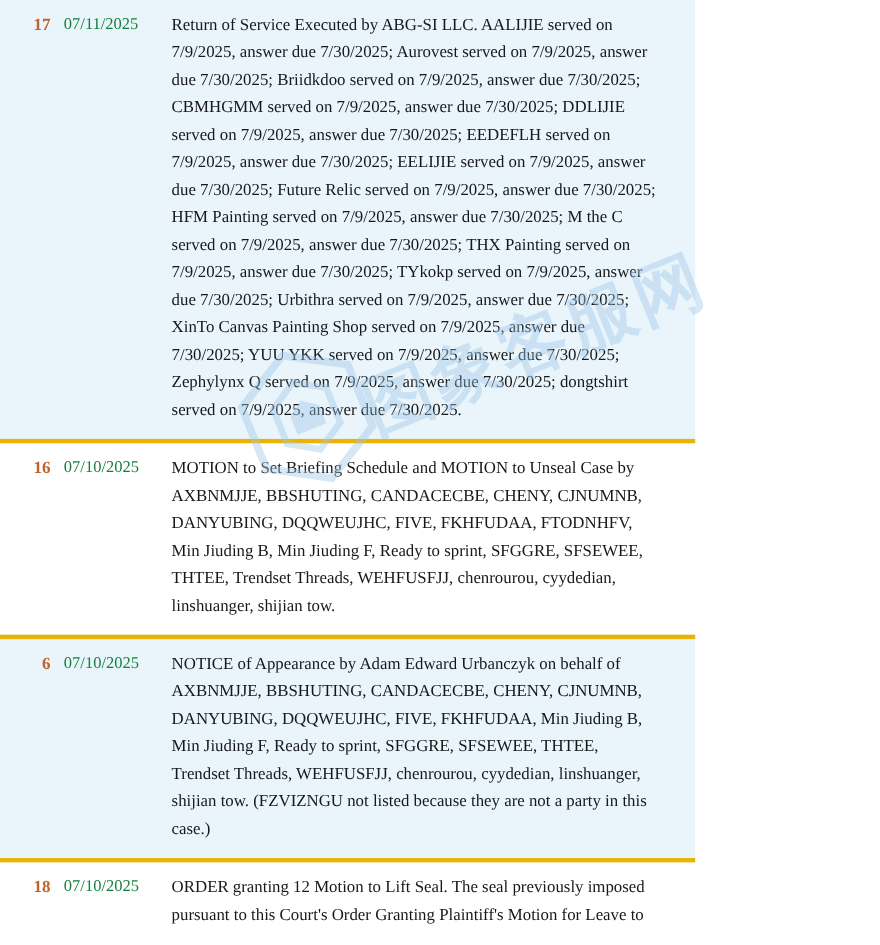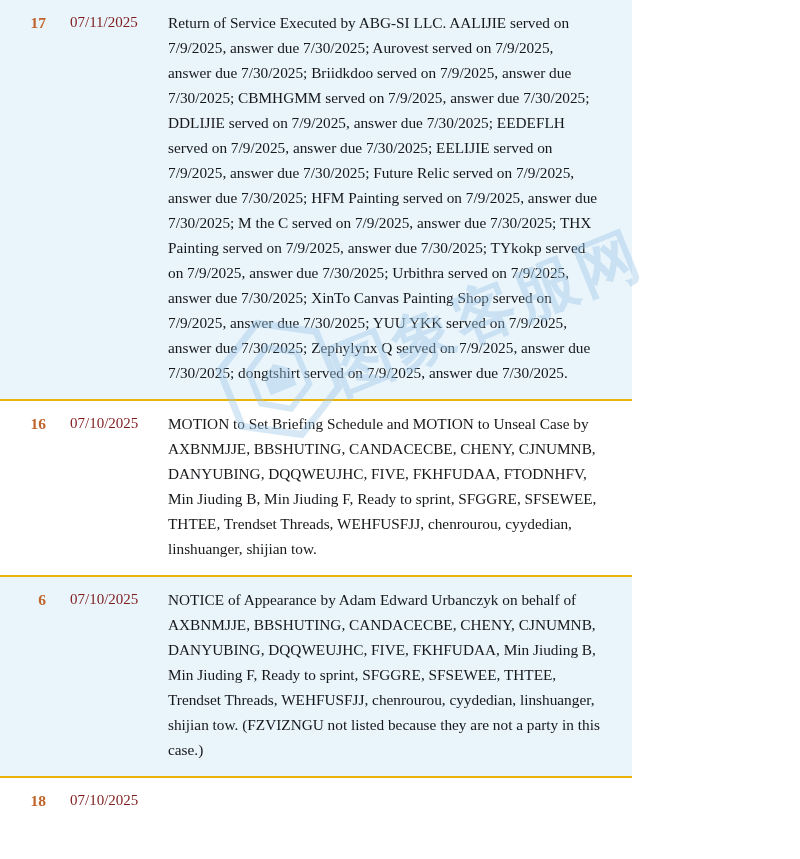--- a/index.html
+++ b/index.html
@@ -21,21 +21,21 @@
     position: relative;
     z-index: 2;
     font-family: Liberation Serif, serif;
   }
 
   .docket-row {
     display: flex;
     align-items: flex-start;
     box-sizing: border-box;
     padding: 10px 14px 14px 14px;
-    border-top: 2px solid #eab308;
+    border-top: 4px solid #eab308;
   }
   .docket-row.first {
     border-top: none;
   }
   .docket-row.shade {
     background: rgba(225, 240, 250, 0.72);
   }
   .docket-row.plain {
     background: rgba(255, 255, 255, 0.0);
   }
@@ -49,25 +49,24 @@
     font-size: 15.5px;
     line-height: 25px;
     padding-right: 6px;
     box-sizing: border-box;
   }
   .col-date {
     width: 104px;
     flex: 0 0 104px;
     font-size: 15px;
     line-height: 25px;
-    color: #7f1d1d;
+    color: #15803d;
     padding-left: 6px;
     box-sizing: border-box;
     white-space: nowrap;
-    margin-left: 12px;
   }
   .col-text {
     flex: 1 1 auto;
     font-size: 15.3px;
     line-height: 25px;
     color: #16181a;
     padding-right: 18px;
     box-sizing: border-box;
   }
 
@@ -133,20 +132,21 @@
 
   <div class="docket-row shade">
     <div class="col-num">6</div>
     <div class="col-date">07/10/2025</div>
     <div class="col-text">NOTICE of Appearance by Adam Edward Urbanczyk on behalf of AXBNMJJE, BBSHUTING, CANDACECBE, CHENY, CJNUMNB, DANYUBING, DQQWEUJHC, FIVE, FKHFUDAA, Min Jiuding B, Min Jiuding F, Ready to sprint, SFGGRE, SFSEWEE, THTEE, Trendset Threads, WEHFUSFJJ, chenrourou, cyydedian, linshuanger, shijian tow. (FZVIZNGU not listed because they are not a party in this case.)</div>
   </div>
 
   <div class="docket-row plain">
     <div class="col-num">18</div>
     <div class="col-date">07/10/2025</div>
+    <div class="col-text">ORDER granting 12 Motion to Lift Seal. The seal previously imposed pursuant to this Court's Order Granting Plaintiff's Motion for Leave to</div>
   </div>
 
 </div>
 
 <div id="watermark">
   <div class="wm-inner">
     <div class="wm-mark">
       <svg viewBox="0 0 120 135" xmlns="http://www.w3.org/2000/svg">
         <path d="M60 8 L112 38 L112 98 L60 128 L8 98 L8 38 Z" fill="none" stroke="#9fc9e8" stroke-width="7"></path>
         <path d="M60 34 L86 50 L86 84 L60 100 L34 84 L34 50 Z" fill="none" stroke="#9fc9e8" stroke-width="6"></path>

